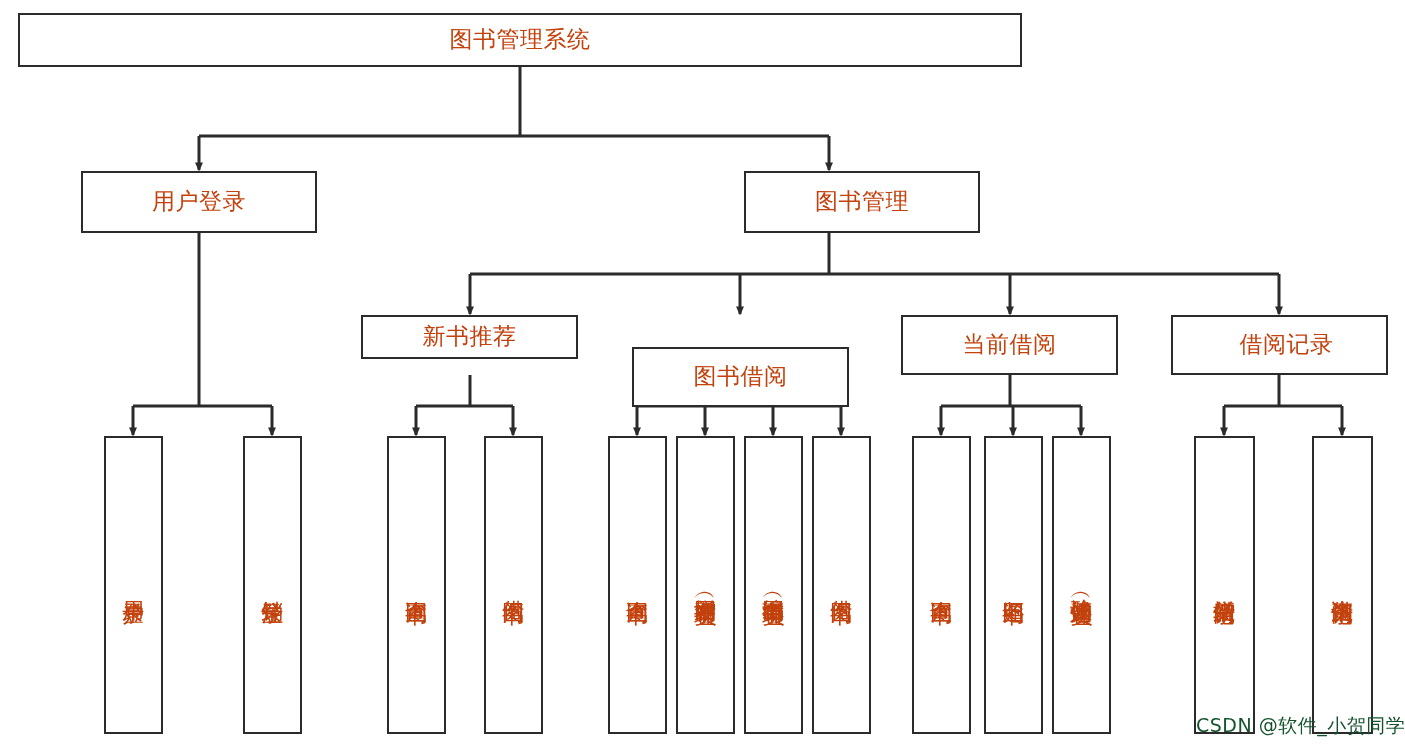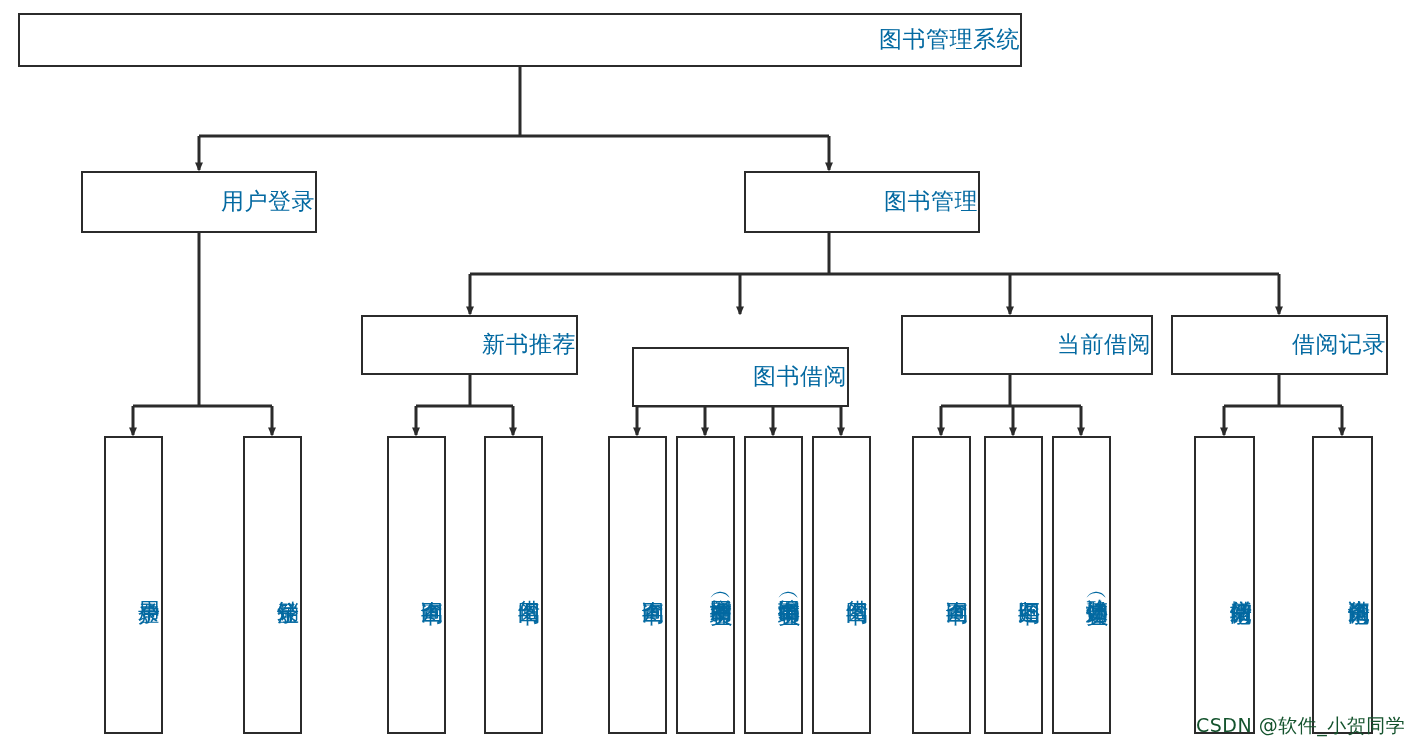--- a/index.html
+++ b/index.html
@@ -24,22 +24,22 @@
     width: 1405px;
     height: 747px;
   }
   .node {
     position: absolute;
     box-sizing: border-box;
     background: #ffffff;
     border: 2px solid #2b2b2b;
     display: flex;
     align-items: center;
-    justify-content: flex-end;
-    color: #0369a1;
+    justify-content: center;
+    color: #c2410c;
   }
   .node-h {
     font-size: 23px;
     letter-spacing: 0.5px;
     line-height: 1.1;
   }
   .node-v {
     font-size: 22px;
     letter-spacing: 1px;
   }
@@ -112,27 +112,27 @@
 
   <div id="level2-container">
       <div class="node node-h" style="left: 81px; top: 171px; width: 236px; height: 62px;">
         <span>用户登录</span>
       </div>
       <div class="node node-h" style="left: 744px; top: 171px; width: 236px; height: 62px;">
         <span>图书管理</span>
       </div>
     </div>
   <div id="level3-container">
-      <div class="node node-h" style="left: 361px; top: 315px; width: 217px; height: 60px;">
+      <div class="node node-h" style="left: 361px; top: 315px; width: 217px; height: 44px;">
         <span>新书推荐</span>
       </div>
       <div class="node node-h" style="left: 632px; top: 315px; width: 217px; height: 60px; margin-top: 32px;">
         <span>图书借阅</span>
       </div>
-      <div class="node node-h" style="left: 901px; top: 315px; width: 252px; height: 60px;">
+      <div class="node node-h" style="left: 901px; top: 315px; width: 217px; height: 60px;">
         <span>当前借阅</span>
       </div>
       <div class="node node-h" style="left: 1171px; top: 315px; width: 217px; height: 60px; padding-left: 14px;">
         <span>借阅记录</span>
       </div>
     </div>
   <div id="leaves-container">
       <div class="node node-v" style="left: 104px; top: 436px; width: 59px; height: 298px;">
         <span class="vtext">用户登录</span>
       </div>

